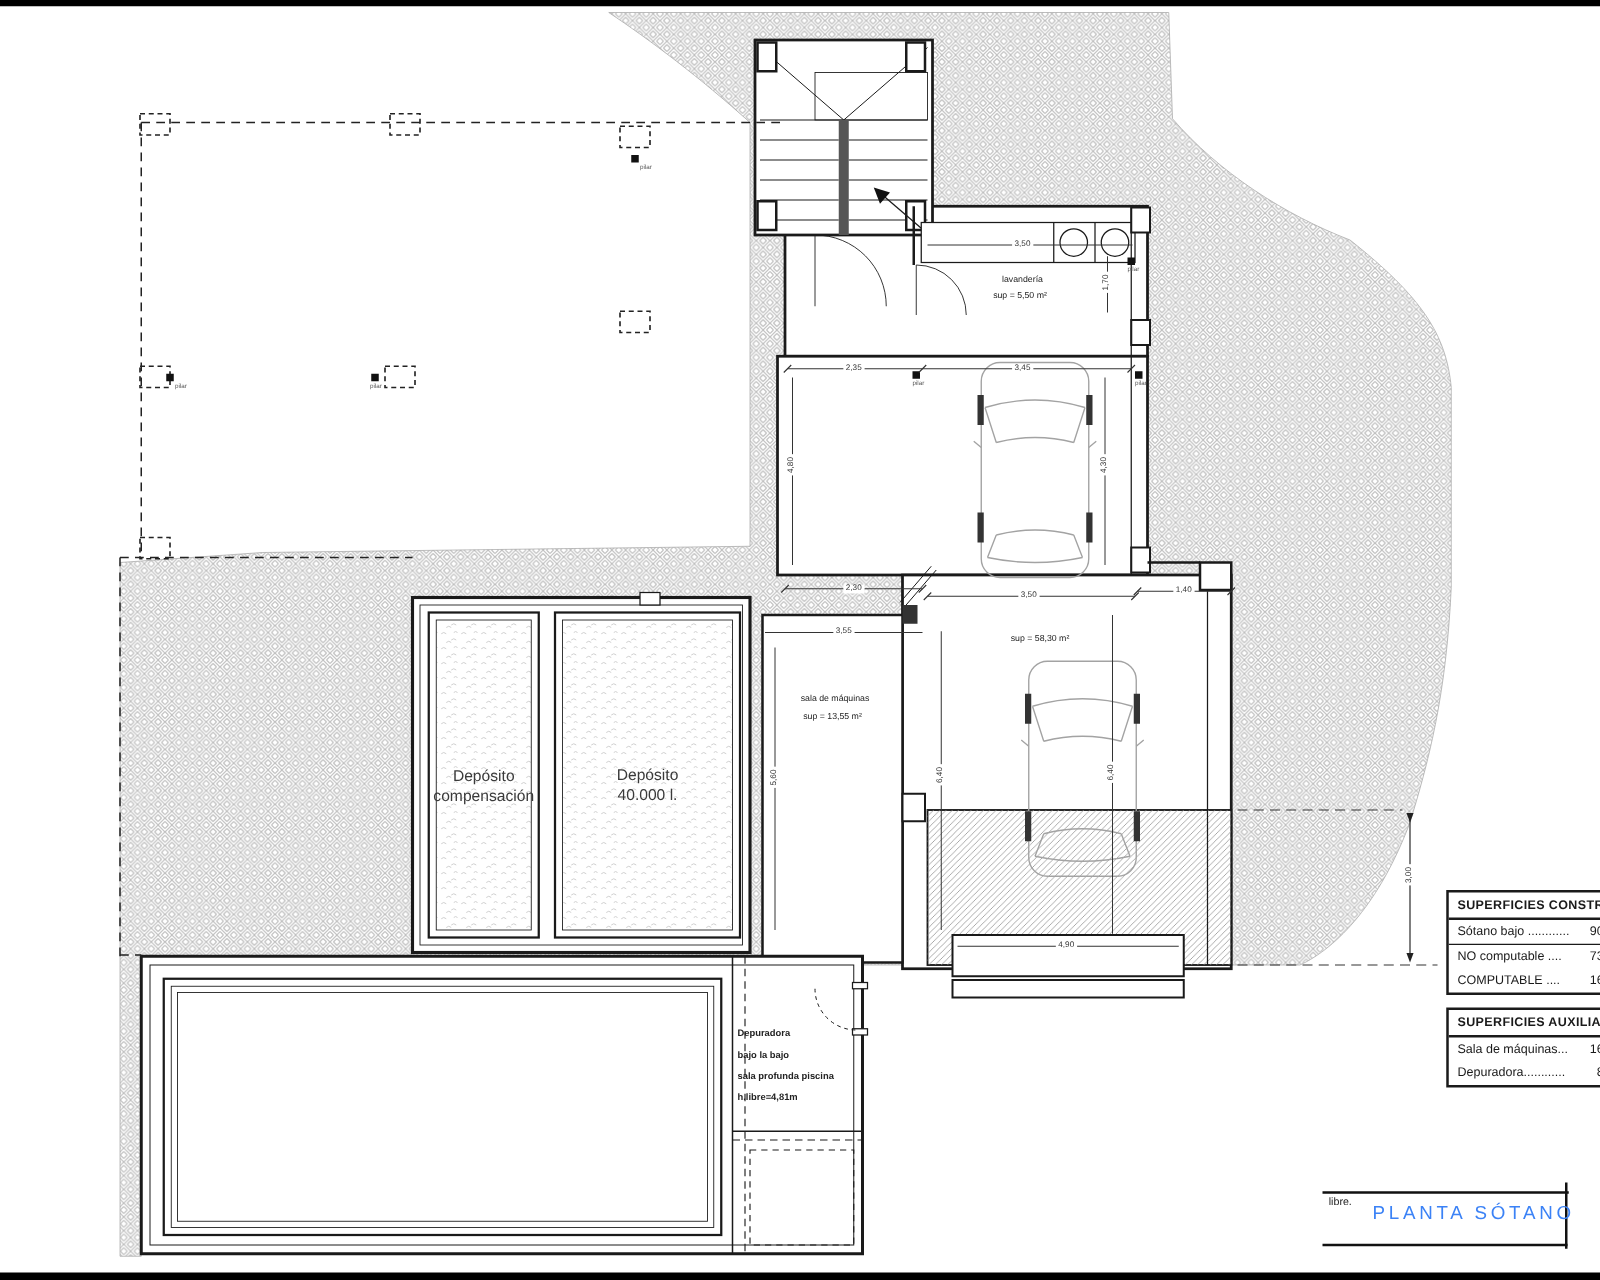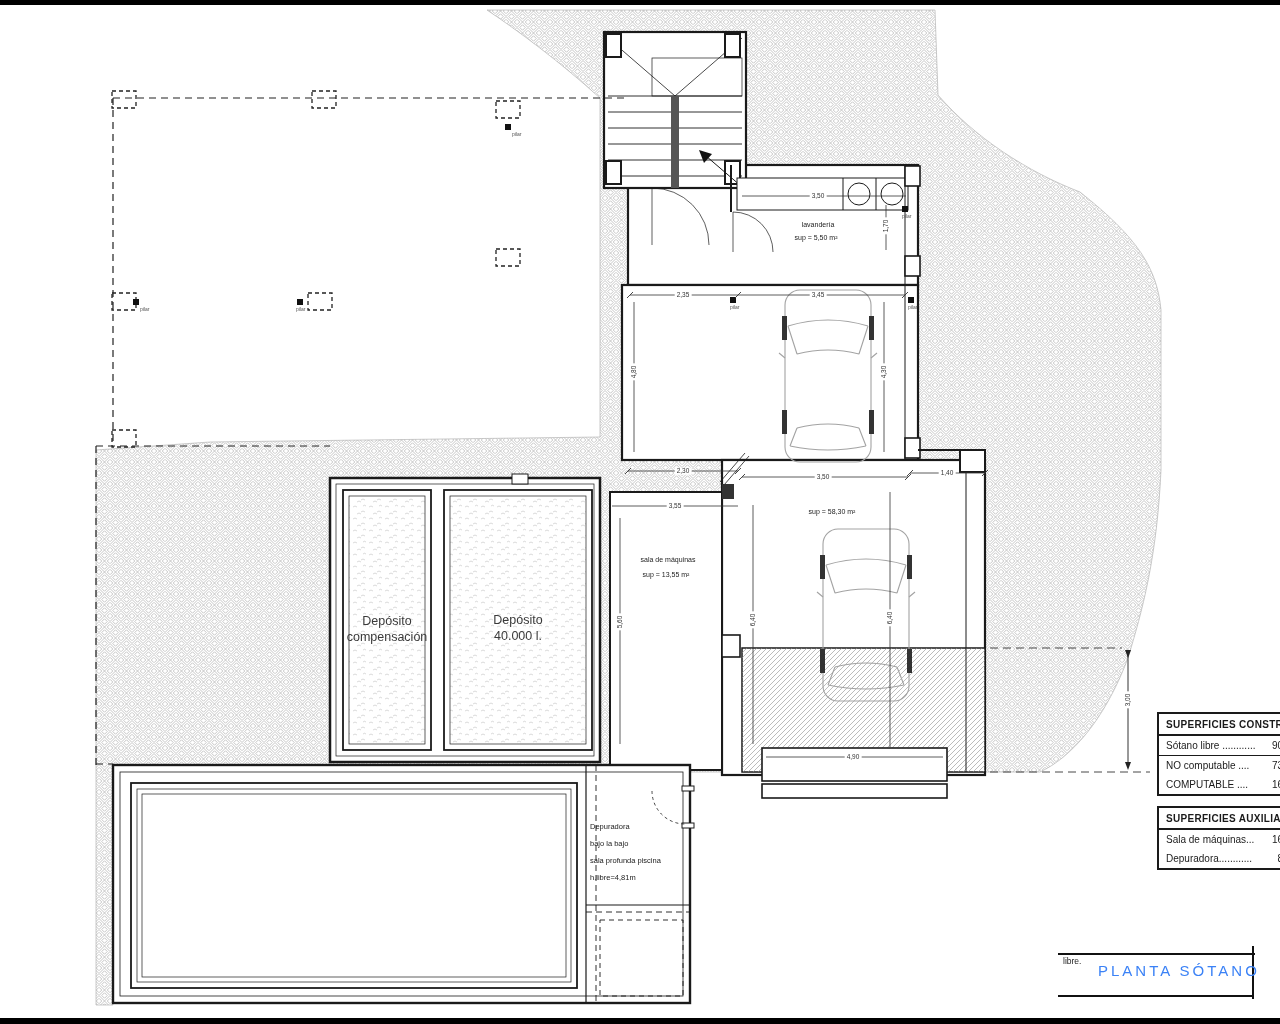--- a/index.html
+++ b/index.html
@@ -6,21 +6,21 @@
     font-family:"Liberation Sans",sans-serif;}
   #stage{position:relative;width:1261px;height:1024px;background:#fff;}
   #plan-svg{position:absolute;left:0;top:0;}
   .bar{position:absolute;left:0;width:1280px;background:#000;}
   .lbl{position:absolute;transform:translate(-50%,-50%);font-size:7px;color:#222;white-space:nowrap;}
   .dim{position:absolute;transform:translate(-50%,-50%);font-size:6.5px;color:#333;background:#fff;
     padding:0 2px;white-space:nowrap;line-height:1;}
   .dim.v{transform:translate(-50%,-50%) rotate(-90deg);}
   .tank-label{position:absolute;transform:translate(-50%,-50%);font-size:12.5px;color:#3a3a3a;
     text-align:center;line-height:1.3;white-space:nowrap;}
-  .note{position:absolute;font-size:7.5px;color:#222;line-height:17px;white-space:nowrap;}
+  .note{position:absolute;font-size:7.5px;color:#222;line-height:17px;white-space:nowrap;font-weight:bold;}
   .note span{display:block;}
   .pilar{position:absolute;font-size:5px;color:#555;line-height:1;white-space:nowrap;}
   .stable{position:absolute;left:1157px;width:164px;border:2px solid #1a1a1a;background:#fff;color:#1a1a1a;}
   .stable .hdr{font-weight:bold;font-size:10px;letter-spacing:.3px;padding:5px 4px 4px 7px;
     border-bottom:2px solid #1a1a1a;white-space:nowrap;}
   .trow{display:flex;justify-content:space-between;font-size:10px;padding:4px 40px 4px 7px;white-space:nowrap;}
   .trow.sep{border-bottom:1.5px solid #1a1a1a;}
   .hline,.vline{position:absolute;background:#111;}
   .tb-label{position:absolute;font-size:8.5px;color:#222;}
   .tb-title{position:absolute;font-size:15px;letter-spacing:3px;color:#3b82f6;white-space:nowrap;}
@@ -242,21 +242,21 @@
 <span class="pilar" style="left:512px;top:132px">pilar</span>
 <span class="pilar" style="left:140px;top:307px">pilar</span>
 <span class="pilar" style="left:296px;top:307px">pilar</span>
 <span class="pilar" style="left:730px;top:305px">pilar</span>
 <span class="pilar" style="left:908px;top:305px">pilar</span>
 <span class="pilar" style="left:902px;top:214px">pilar</span>
 
 <div class="stable" style="top:712px">
   <div class="hdr">SUPERFICIES CONSTRU</div>
   <div class="trow sep">
-    <span>Sótano libre ............</span>
+    <span>Sótano bajo ............</span>
     <span>90</span>
   </div>
   <div class="trow">
     <span>NO computable ....</span>
     <span>73</span>
   </div>
   <div class="trow">
     <span>COMPUTABLE      ....</span>
     <span>16</span>
   </div>

